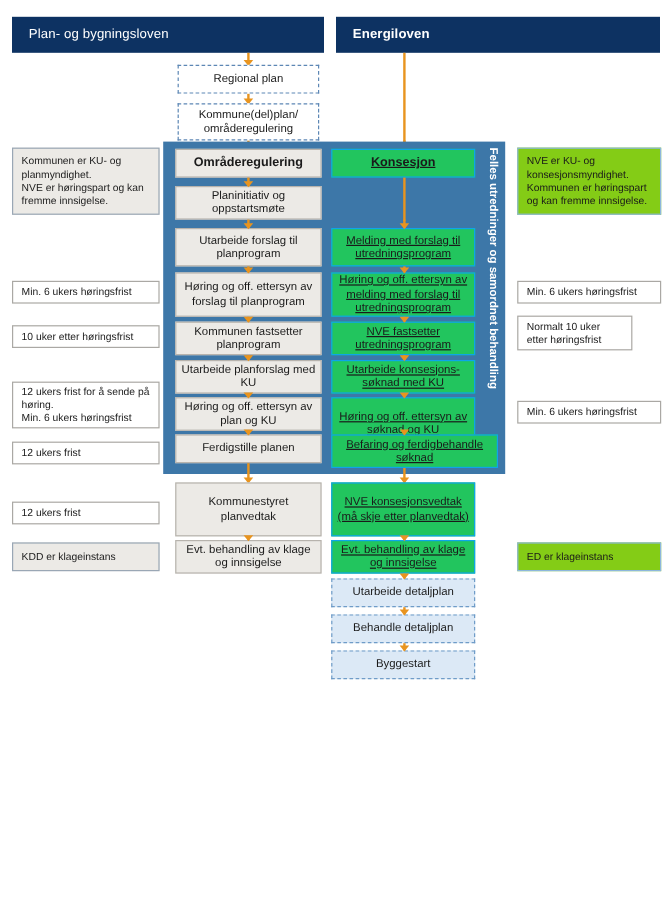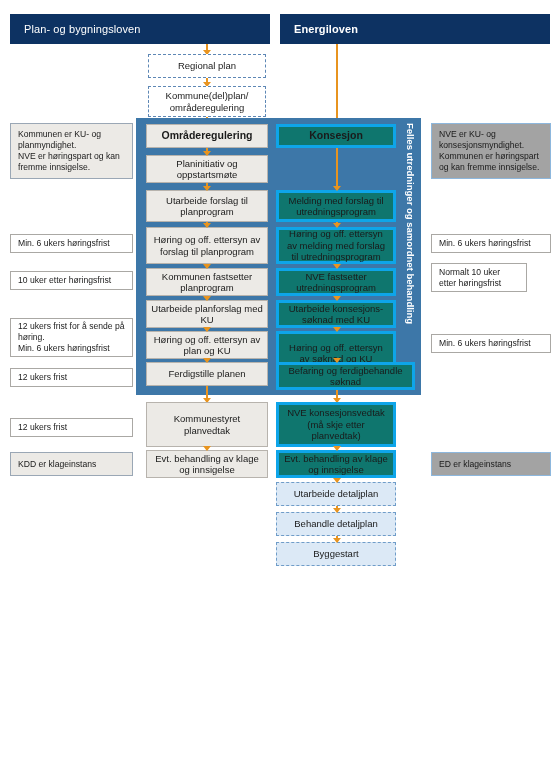--- a/index.html
+++ b/index.html
@@ -65,22 +65,23 @@
     font-size: 9.5px;
     line-height: 11.5px;
     color: #1a1a1a;
     padding: 2px 4px;
   }
   .box-grey {
     background: #eceae6;
     border: 1px solid #b7b3ad;
   }
   .box-blue {
-    background: #0f766e;
-    border: 3px solid #0ea5e9;
+    background: #22c55e;
+    border: 1px solid #0ea5e9;
+    text-decoration: underline;
   }
   .box-dashed {
     background: #ffffff;
     border: 1px dashed #5d87b5;
   }
   .box-dashed-blue {
     background: #dce9f6;
     border: 1px dashed #6f9cc8;
   }
   .box-title { font-weight: bold; font-size: 10.5px; }
@@ -97,21 +98,21 @@
   }
   .note-plain {
     background: #ffffff;
     border: 1px solid #aaa8a4;
   }
   .note-grey {
     background: #eceae6;
     border: 1px solid #9aa7b5;
   }
   .note-blue {
-    background: #a3a3a3;
+    background: #84cc16;
     border: 1px solid #8db7dd;
   }
 
   
   .conn {
     position: absolute;
     width: 2px;
     background: #e8941f;
   }
   .conn::after {

